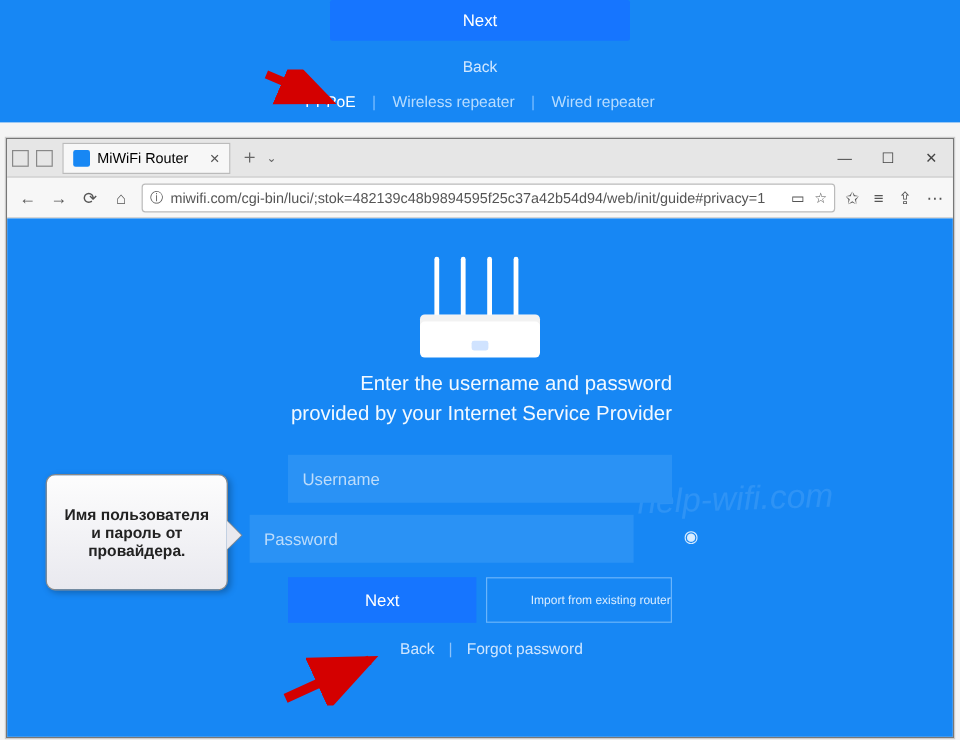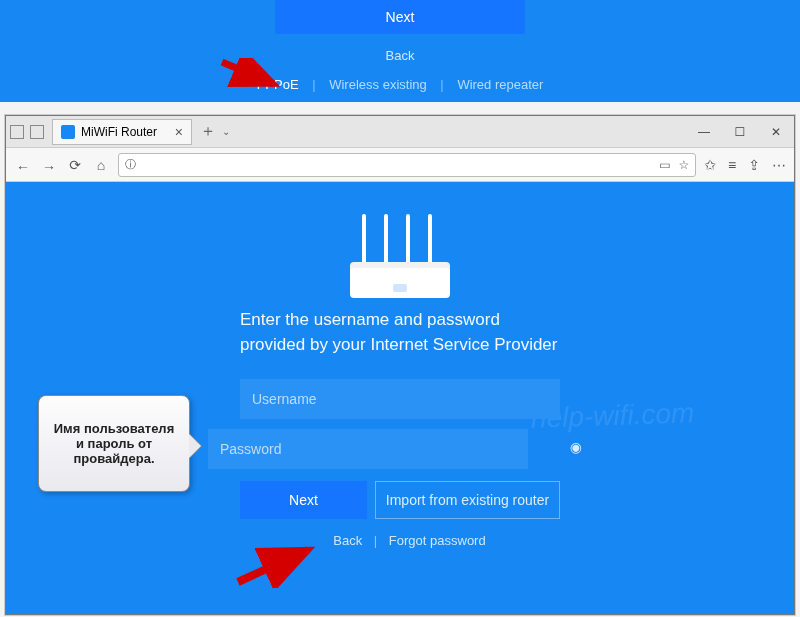--- a/index.html
+++ b/index.html
@@ -69,33 +69,33 @@
     position:absolute; bottom:0; left:10px; width:100px; height:36px; background:#fff;
     border-radius:4px; box-shadow: inset 0 6px 0 rgba(0,0,0,0.05);
   }
   .router-body::after{
     content:""; position:absolute; bottom:6px; left:50%; transform:translateX(-50%);
     width:14px; height:8px; background:#d0e3ff; border-radius:2px;
   }
   .antenna{ position:absolute; bottom:34px; width:4px; height:50px; background:#fff; border-radius:2px;}
   .a1{left:22px;} .a2{left:44px;} .a3{left:66px;} .a4{left:88px;}
 
-  .heading { text-align:left; font-size:17px; line-height:1.45; font-weight:400; max-width:320px; margin-bottom:22px; color:#f2f9ff;}
+  .heading { text-align:right; font-size:17px; line-height:1.45; font-weight:400; max-width:320px; margin-bottom:22px; color:#f2f9ff;}
 
   .field {
     width:320px; height:40px; background:#2a92f5; border:none; color:#fff;
     padding:18px 12px; margin-bottom:10px; font-size:14px; position:relative;
   }
   .field::placeholder{ color:#bcdcfb; }
   .pw-wrap{ position:relative; width:384px;}
   .eye{ position:absolute; right:10px; top:10px; color:#d8ecff; font-size:14px; cursor:pointer;}
 
   .btn-row{ display:flex; gap:8px; width:320px; margin-top:2px;}
   .btn-next{ flex:1; height:38px; background:#1675ff; color:#fff; border:none; font-size:14px; cursor:pointer;}
-  .btn-import{ width:185px; height:38px; background:transparent; color:#d8ecff; border:1px solid #6ab4fb; font-size:14px; cursor:pointer;}
+  .btn-import{ width:155px; height:38px; background:transparent; color:#d8ecff; border:1px solid #6ab4fb; font-size:10px; cursor:pointer;text-align:right;}
 
   .bottom-links{ margin-top:14px; font-size:13px;margin-left:19px;}
   .bottom-links span{ color:#cfe6ff; cursor:pointer;}
   .bottom-links .sep{ margin:0 8px; color:#8cc3fb;}
 
   
   .callout{
     position:absolute; left:38px; top:395px; width:152px;
     background:linear-gradient(#fdfdfd,#e9e9ef); border:1px solid #888; border-radius:8px;
     padding:25px 12px; font-size:13px; color:#222; text-align:center; font-weight:600;
@@ -119,21 +119,21 @@
 </style>
 </head>
 <body>
 
 <div class="top-panel">
   <button class="btn-next-top">Next</button>
   <span class="back-link-top">Back</span>
   <div class="footer-tabs">
     <span class="active">PPPoE</span>
     <span class="sep">|</span>
-    <span>Wireless existing</span>
+    <span>Wireless repeater</span>
     <span class="sep">|</span>
     <span>Wired repeater</span>
   </div>
 </div>
 
 <div class="arrow" style="left:218px; top:58px;">
   <svg width="70" height="40">
       <defs>
         <marker id="ah1" markerWidth="8" markerHeight="8" refX="6" refY="3" orient="auto">
           <path d="M0,0 L7,3 L0,6 Z" fill="#d40000"></path>
@@ -163,20 +163,21 @@
     </div>
   </div>
 
   <div class="addrbar">
     <span class="navbtn">←</span>
     <span class="navbtn">→</span>
     <span class="navbtn">⟳</span>
     <span class="navbtn">⌂</span>
     <div class="urlbox">
       <span class="lock">ⓘ</span>
+      <span class="urltext">miwifi.com/cgi-bin/luci/;stok=482139c48b9894595f25c37a42b54d94/web/init/guide#privacy=1</span>
       <span class="right-ico">
         <span>▭</span>
         <span>☆</span>
       </span>
     </div>
     <div class="right-actions">
       <span>✩</span>
       <span>≡</span>
       <span>⇪</span>
       <span>⋯</span>

